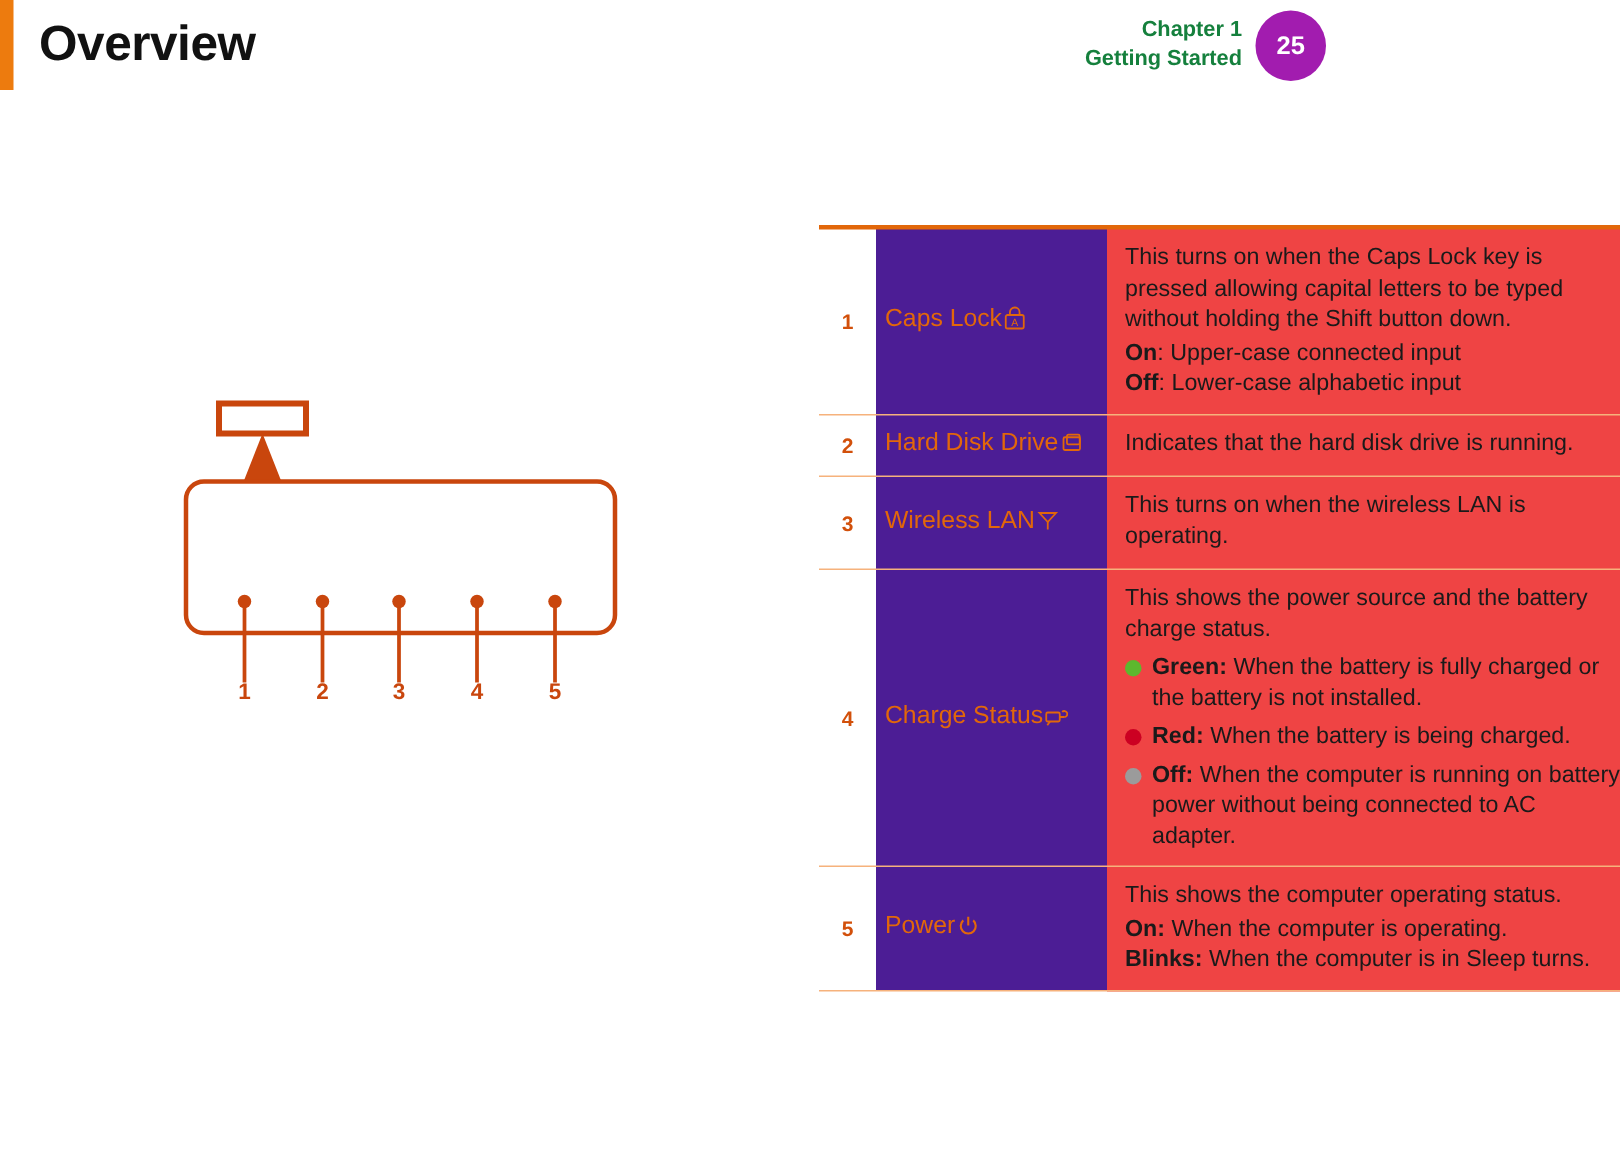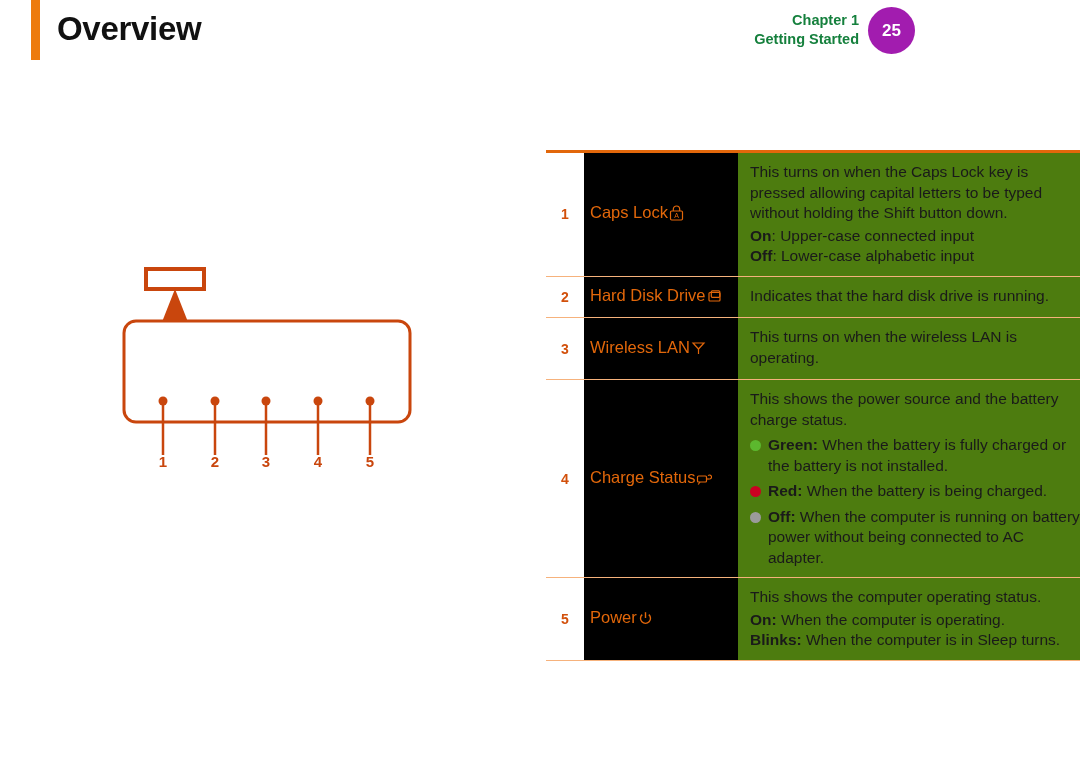--- a/index.html
+++ b/index.html
@@ -15,21 +15,20 @@
     overflow: hidden;
   }
 
   
   #header {
     position: absolute;
     left: 0;
     top: 0;
     width: 896px;
     height: 62px;
-    margin-left: 31px;
   }
   #header-accent-bar {
     position: absolute;
     left: 0;
     top: 0;
     width: 9px;
     height: 60px;
     background: #ED7B0E;
   }
   #page-title {
@@ -114,32 +113,32 @@
   .col-num {
     width: 38px;
     text-align: center;
     font-size: 14px;
     font-weight: bold;
     color: #D2500B;
     background: #ffffff;
   }
   .col-label {
     width: 148px;
-    background: #000000;
+    background: #4c1d95;
     color: #E2670A;
     font-size: 16.5px;
     padding-left: 6px !important;
     white-space: nowrap;
   }
   .col-desc {
     padding: 9px 0 9px 12px !important;
     font-size: 15.5px;
     color: #1a1a1a;
     line-height: 20.5px;
-    background: #4d7c0f;
+    background: #ef4444;
     vertical-align: middle;
   }
   .desc-para { margin: 0 0 2px 0; }
   .lbl-b { font-weight: bold; }
 
   
   .bullet-row {
     display: flex;
     align-items: flex-start;
     margin-top: 5px;

